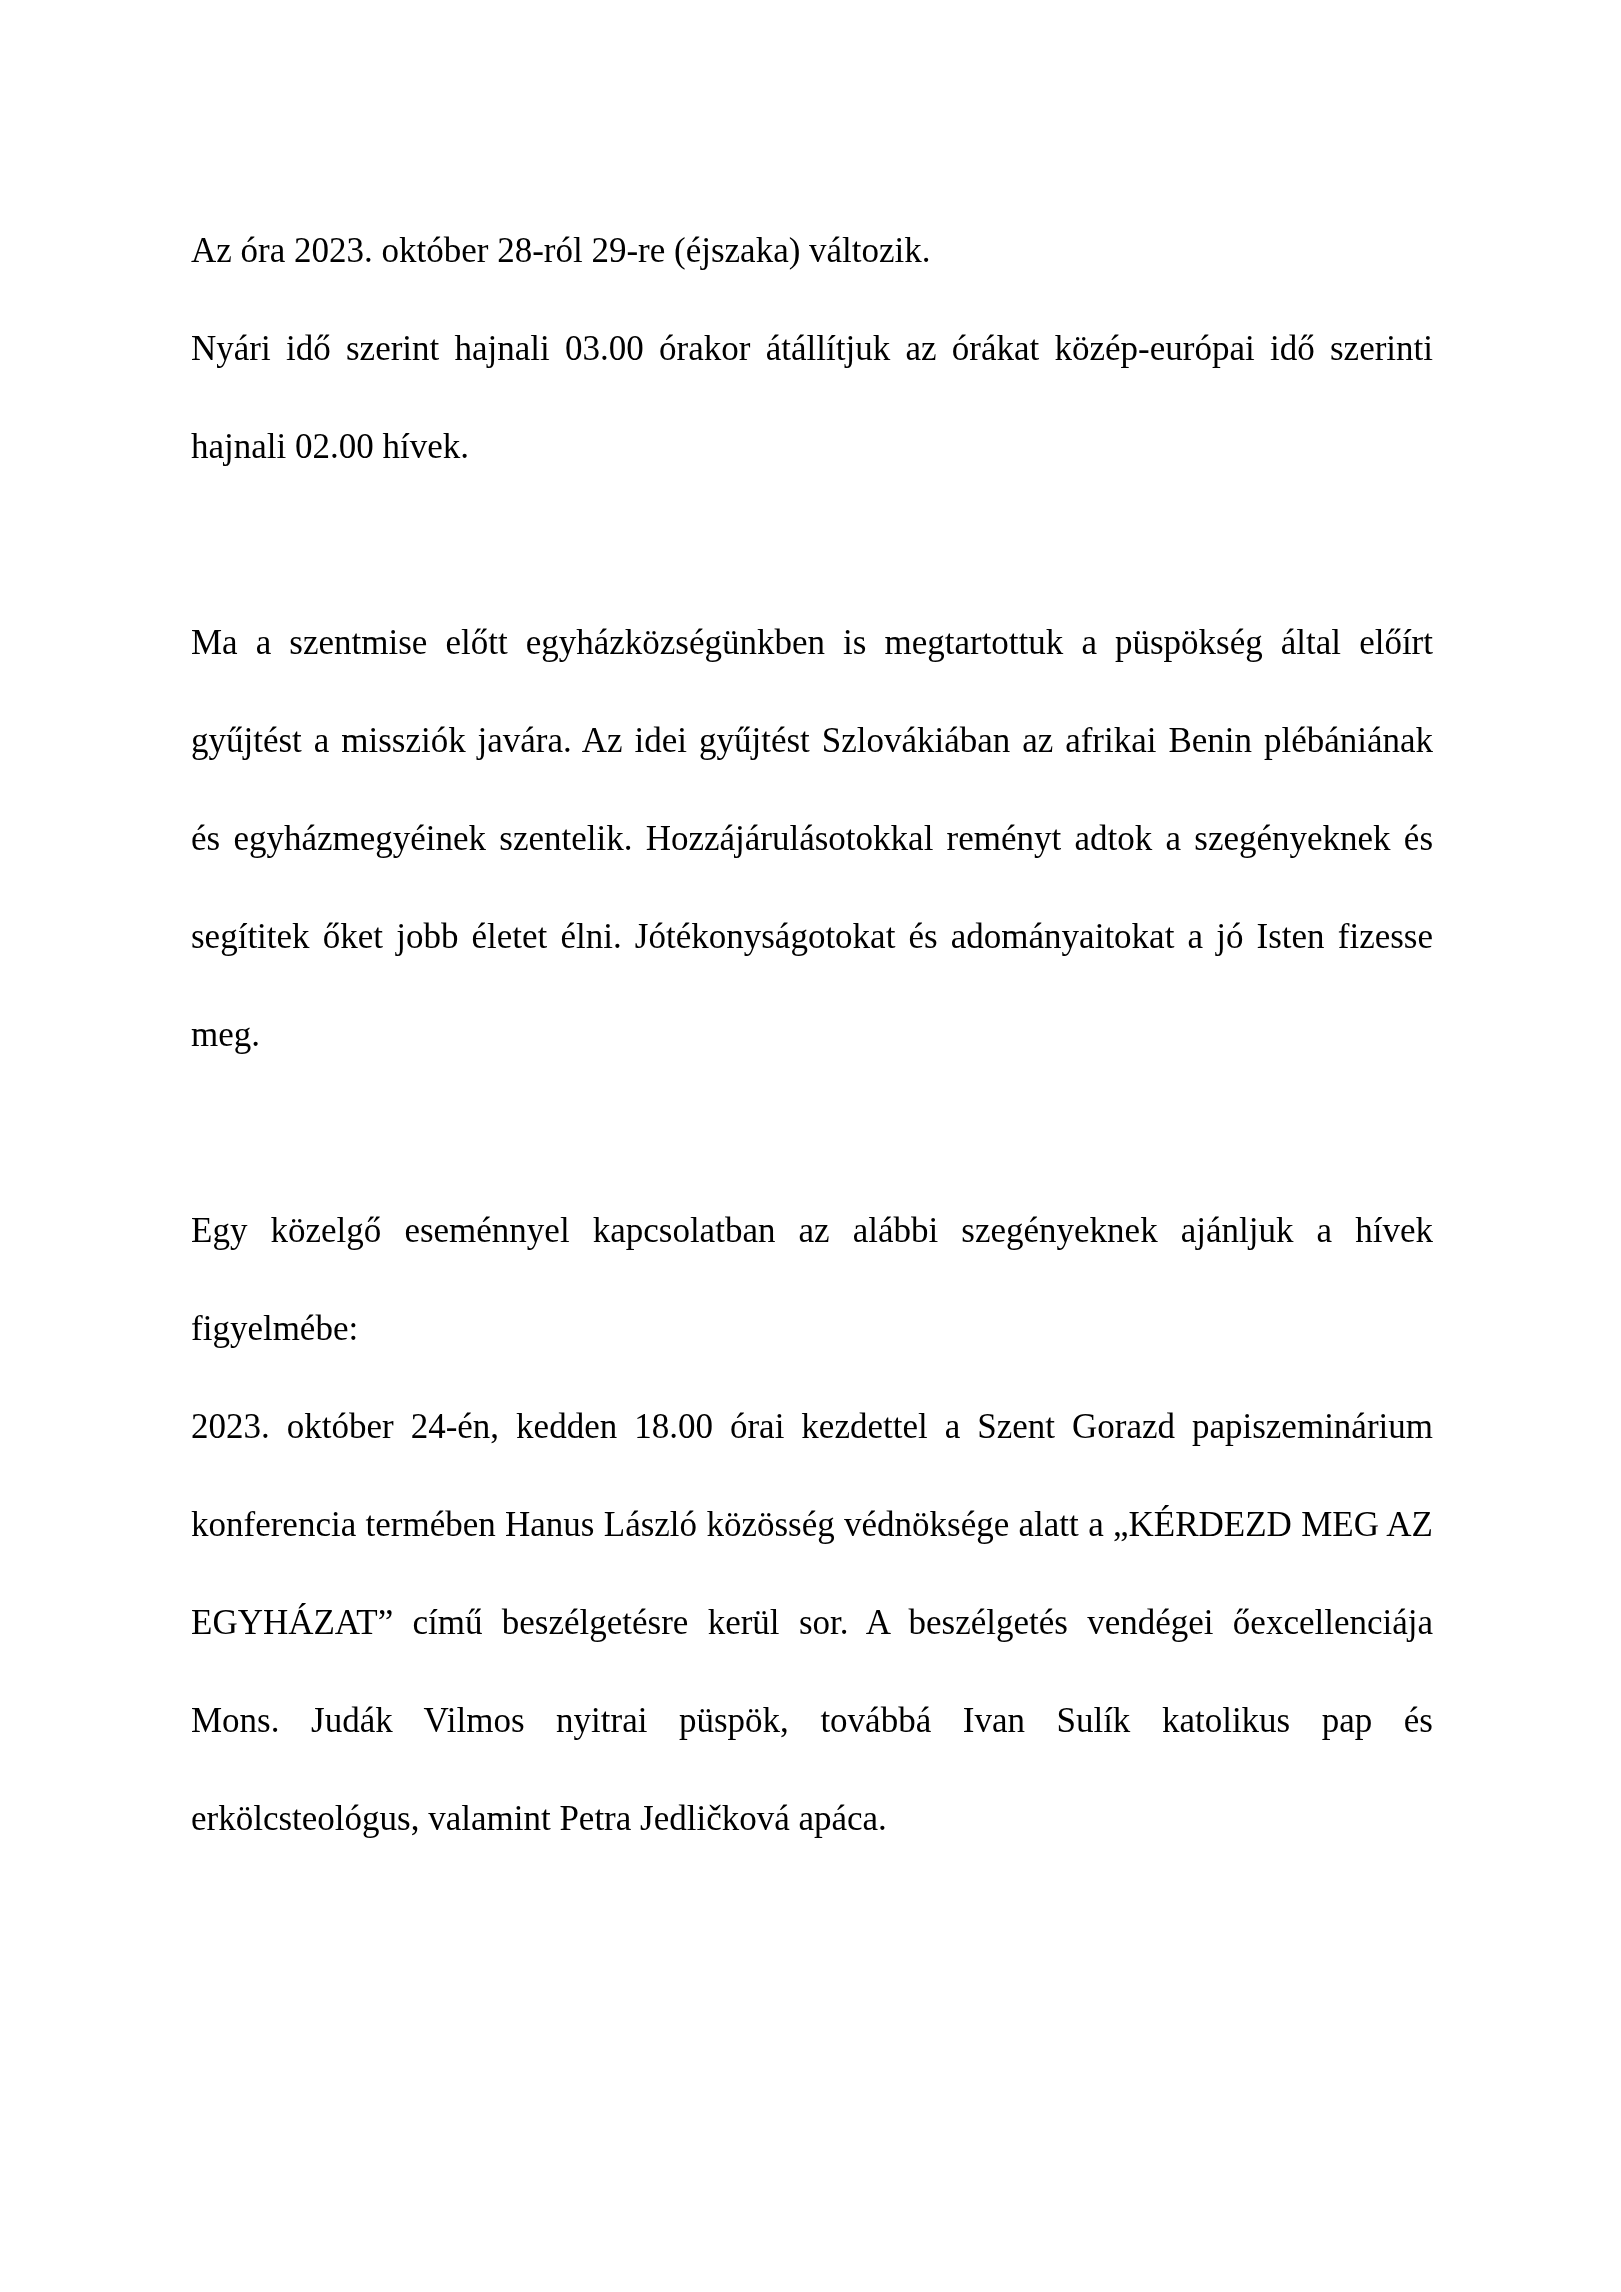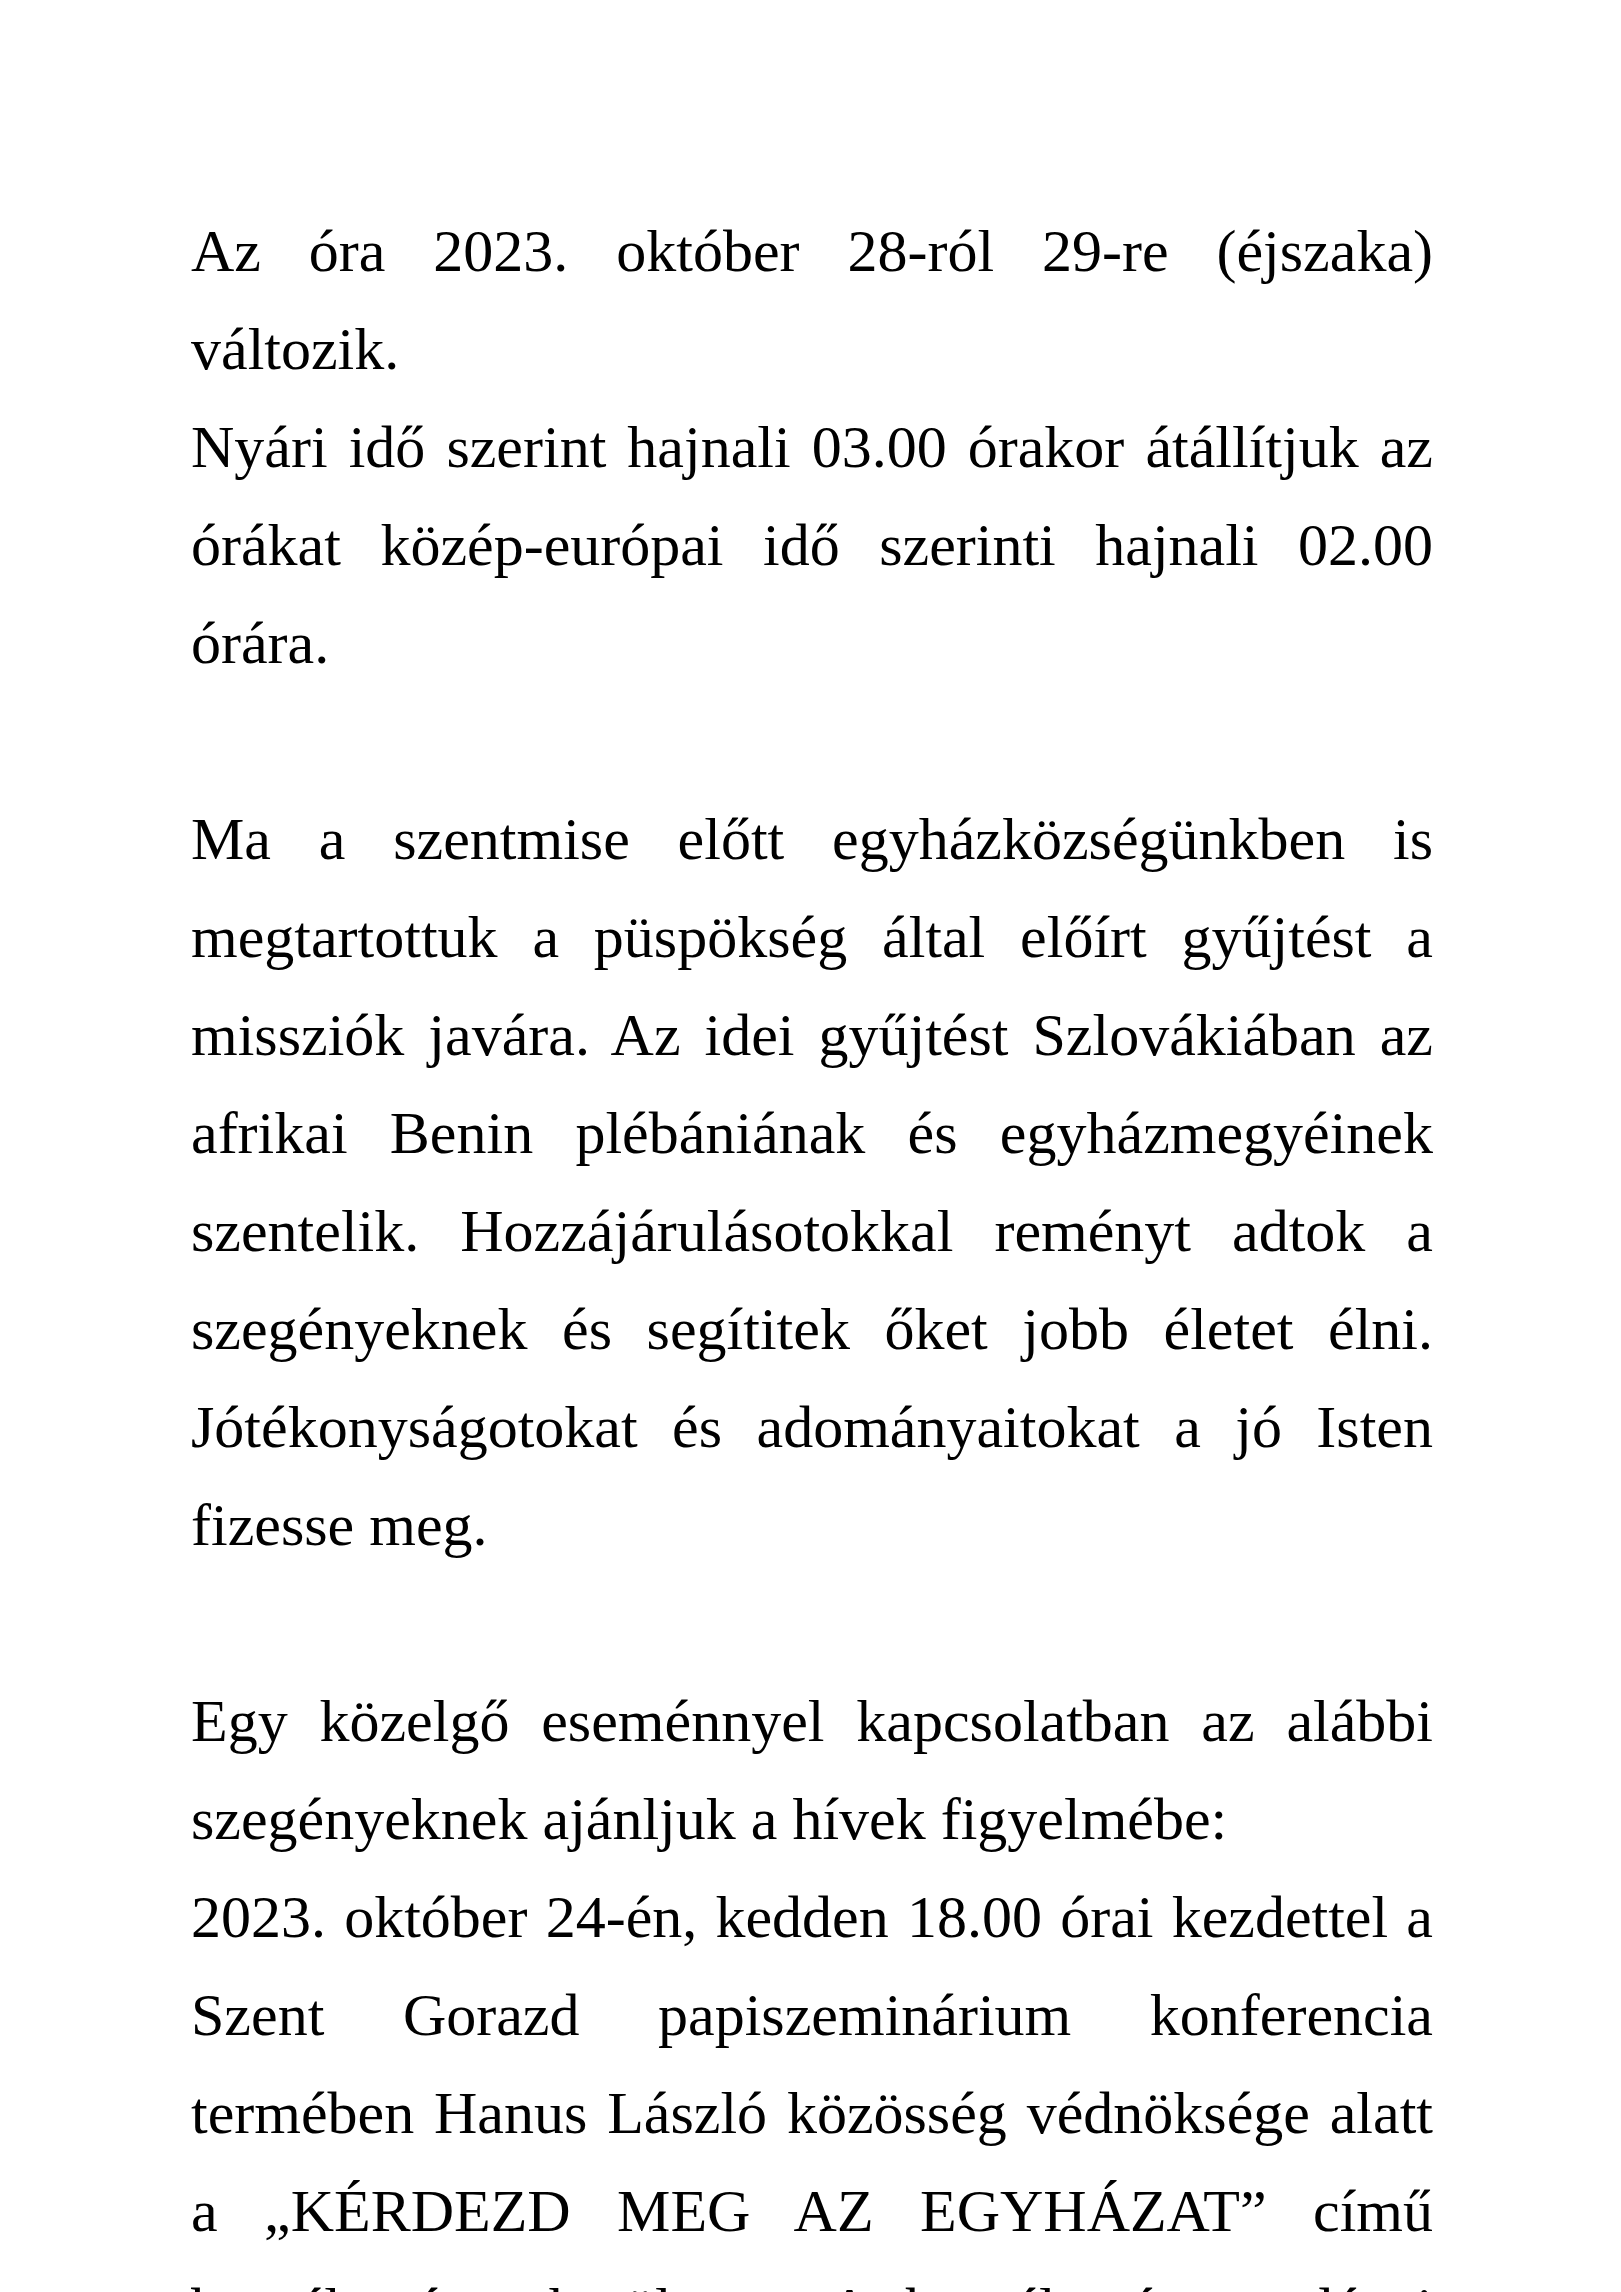--- a/index.html
+++ b/index.html
@@ -13,41 +13,41 @@
     overflow: hidden;
   }
   .page {
     box-sizing: border-box;
     width: 1621px;
     height: 1943px;
     padding: 202px 188px 0 191px;
     background: #ffffff;
     color: #000000;
     font-family: "Liberation Serif", "DejaVu Serif", serif;
-    font-size: 60px;
+    font-size: 35px;
     line-height: 98px;
   }
   .para {
     margin: 0;
     padding: 0;
     text-align: justify;
     text-justify: inter-word;
   }
   .blank-line {
     height: 98px;
   }
   .run-bold {
     font-weight: normal;
   }
 </style>
 </head>
 <body style="background: rgb(255, 255, 255);">
 
 <div class="page" style="color: rgb(0, 0, 0);">
   <p class="para"><span>Az óra 2023. október 28-ról 29-re (éjszaka) változik.</span></p>
-  <p class="para"><span>Nyári idő szerint hajnali </span><span class="run-bold">03.00</span><span> órakor átállítjuk az órákat közép-európai idő szerinti hajnali </span><span class="run-bold">02.00</span><span> órára.</span></p>
+  <p class="para"><span>Nyári idő szerint hajnali </span><span class="run-bold">03.00</span><span> órakor átállítjuk az órákat közép-európai idő szerinti hajnali </span><span class="run-bold">02.00</span><span> hívek.</span></p>
   <div class="blank-line"></div>
   <p class="para"><span>Ma a szentmise előtt egyházközségünkben is megtartottuk a püspökség által előírt gyűjtést a missziók javára. Az idei gyűjtést Szlovákiában az afrikai Benin plébániának és egyházmegyéinek szentelik. Hozzájárulásotokkal reményt adtok a szegényeknek és segítitek őket jobb életet élni. Jótékonyságotokat és adományaitokat a jó Isten fizesse meg.</span></p>
   <div class="blank-line"></div>
   <p class="para"><span>Egy közelgő eseménnyel kapcsolatban az alábbi szegényeknek ajánljuk a hívek figyelmébe:</span></p>
   <p class="para"><span class="run-bold">2023. október 24-én,</span><span> kedden </span><span class="run-bold">18.00</span><span> órai kezdettel a Szent Gorazd papiszeminárium konferencia termében Hanus László közösség védnöksége alatt a „KÉRDEZD MEG AZ EGYHÁZAT” című beszélgetésre kerül sor. A beszélgetés vendégei őexcellenciája Mons. Judák Vilmos nyitrai püspök, továbbá Ivan Sulík katolikus pap és erkölcsteológus, valamint Petra Jedličková apáca.</span></p>
 </div>
 
 
 </body></html>

